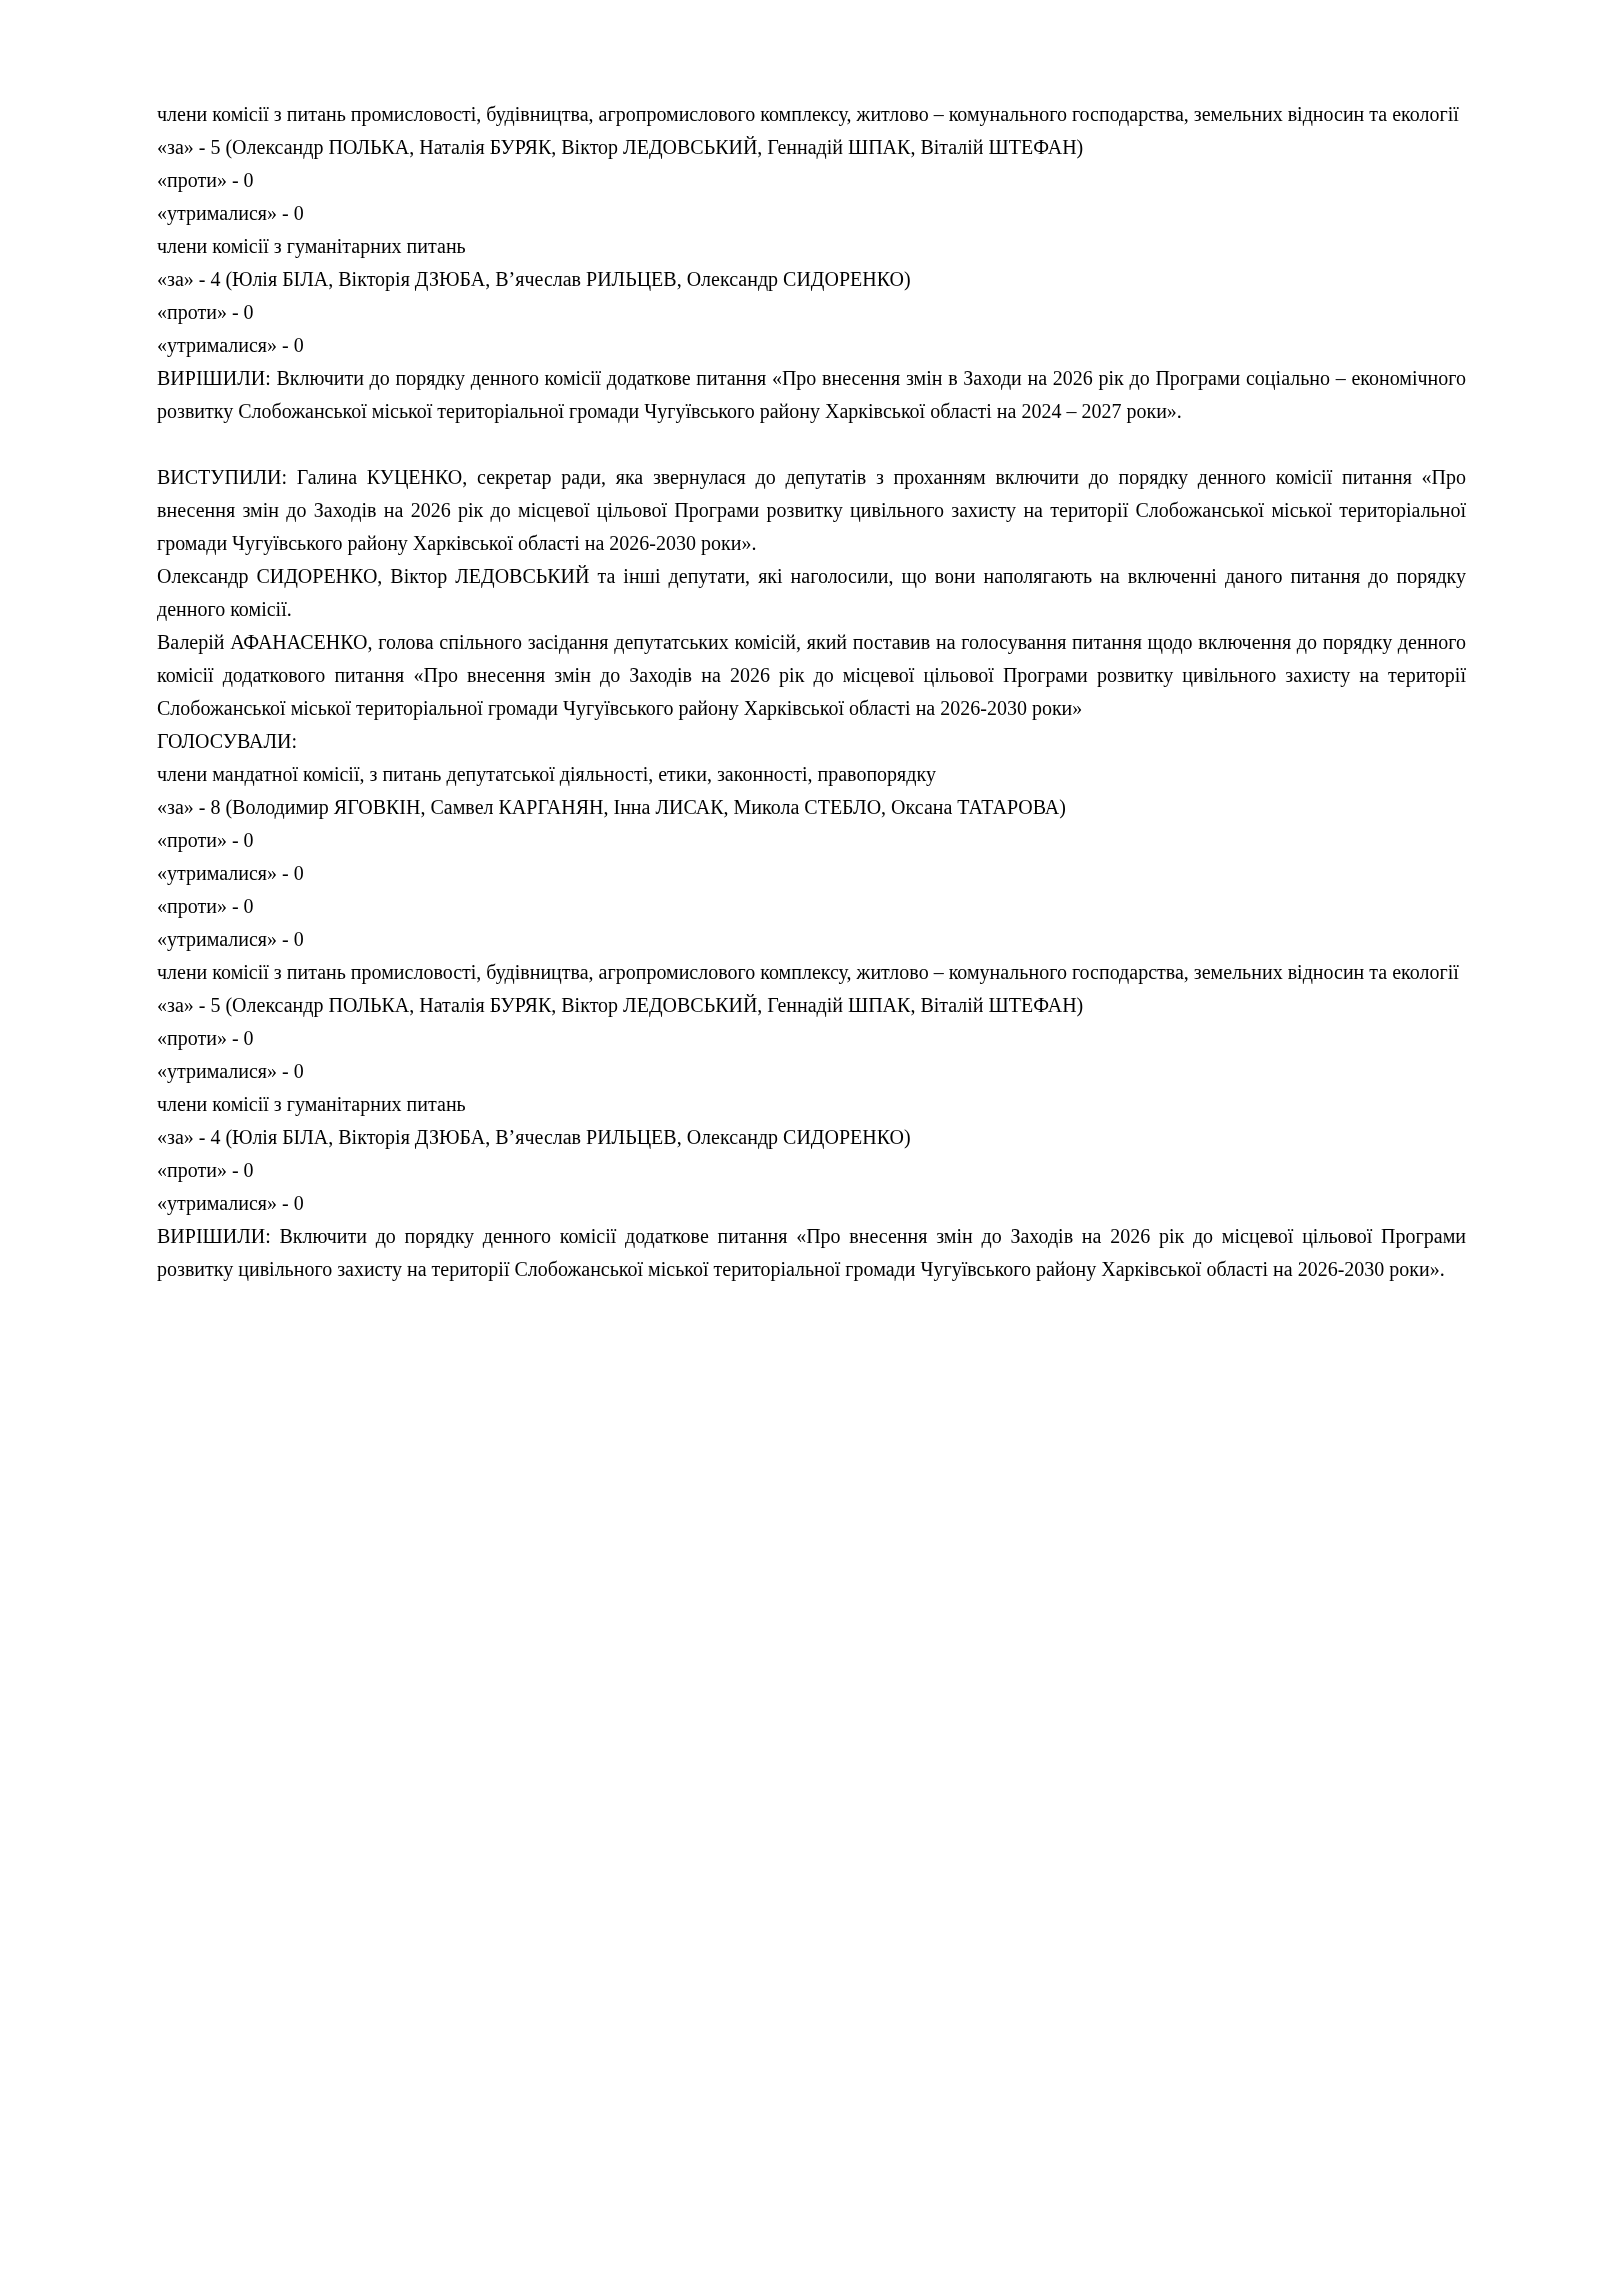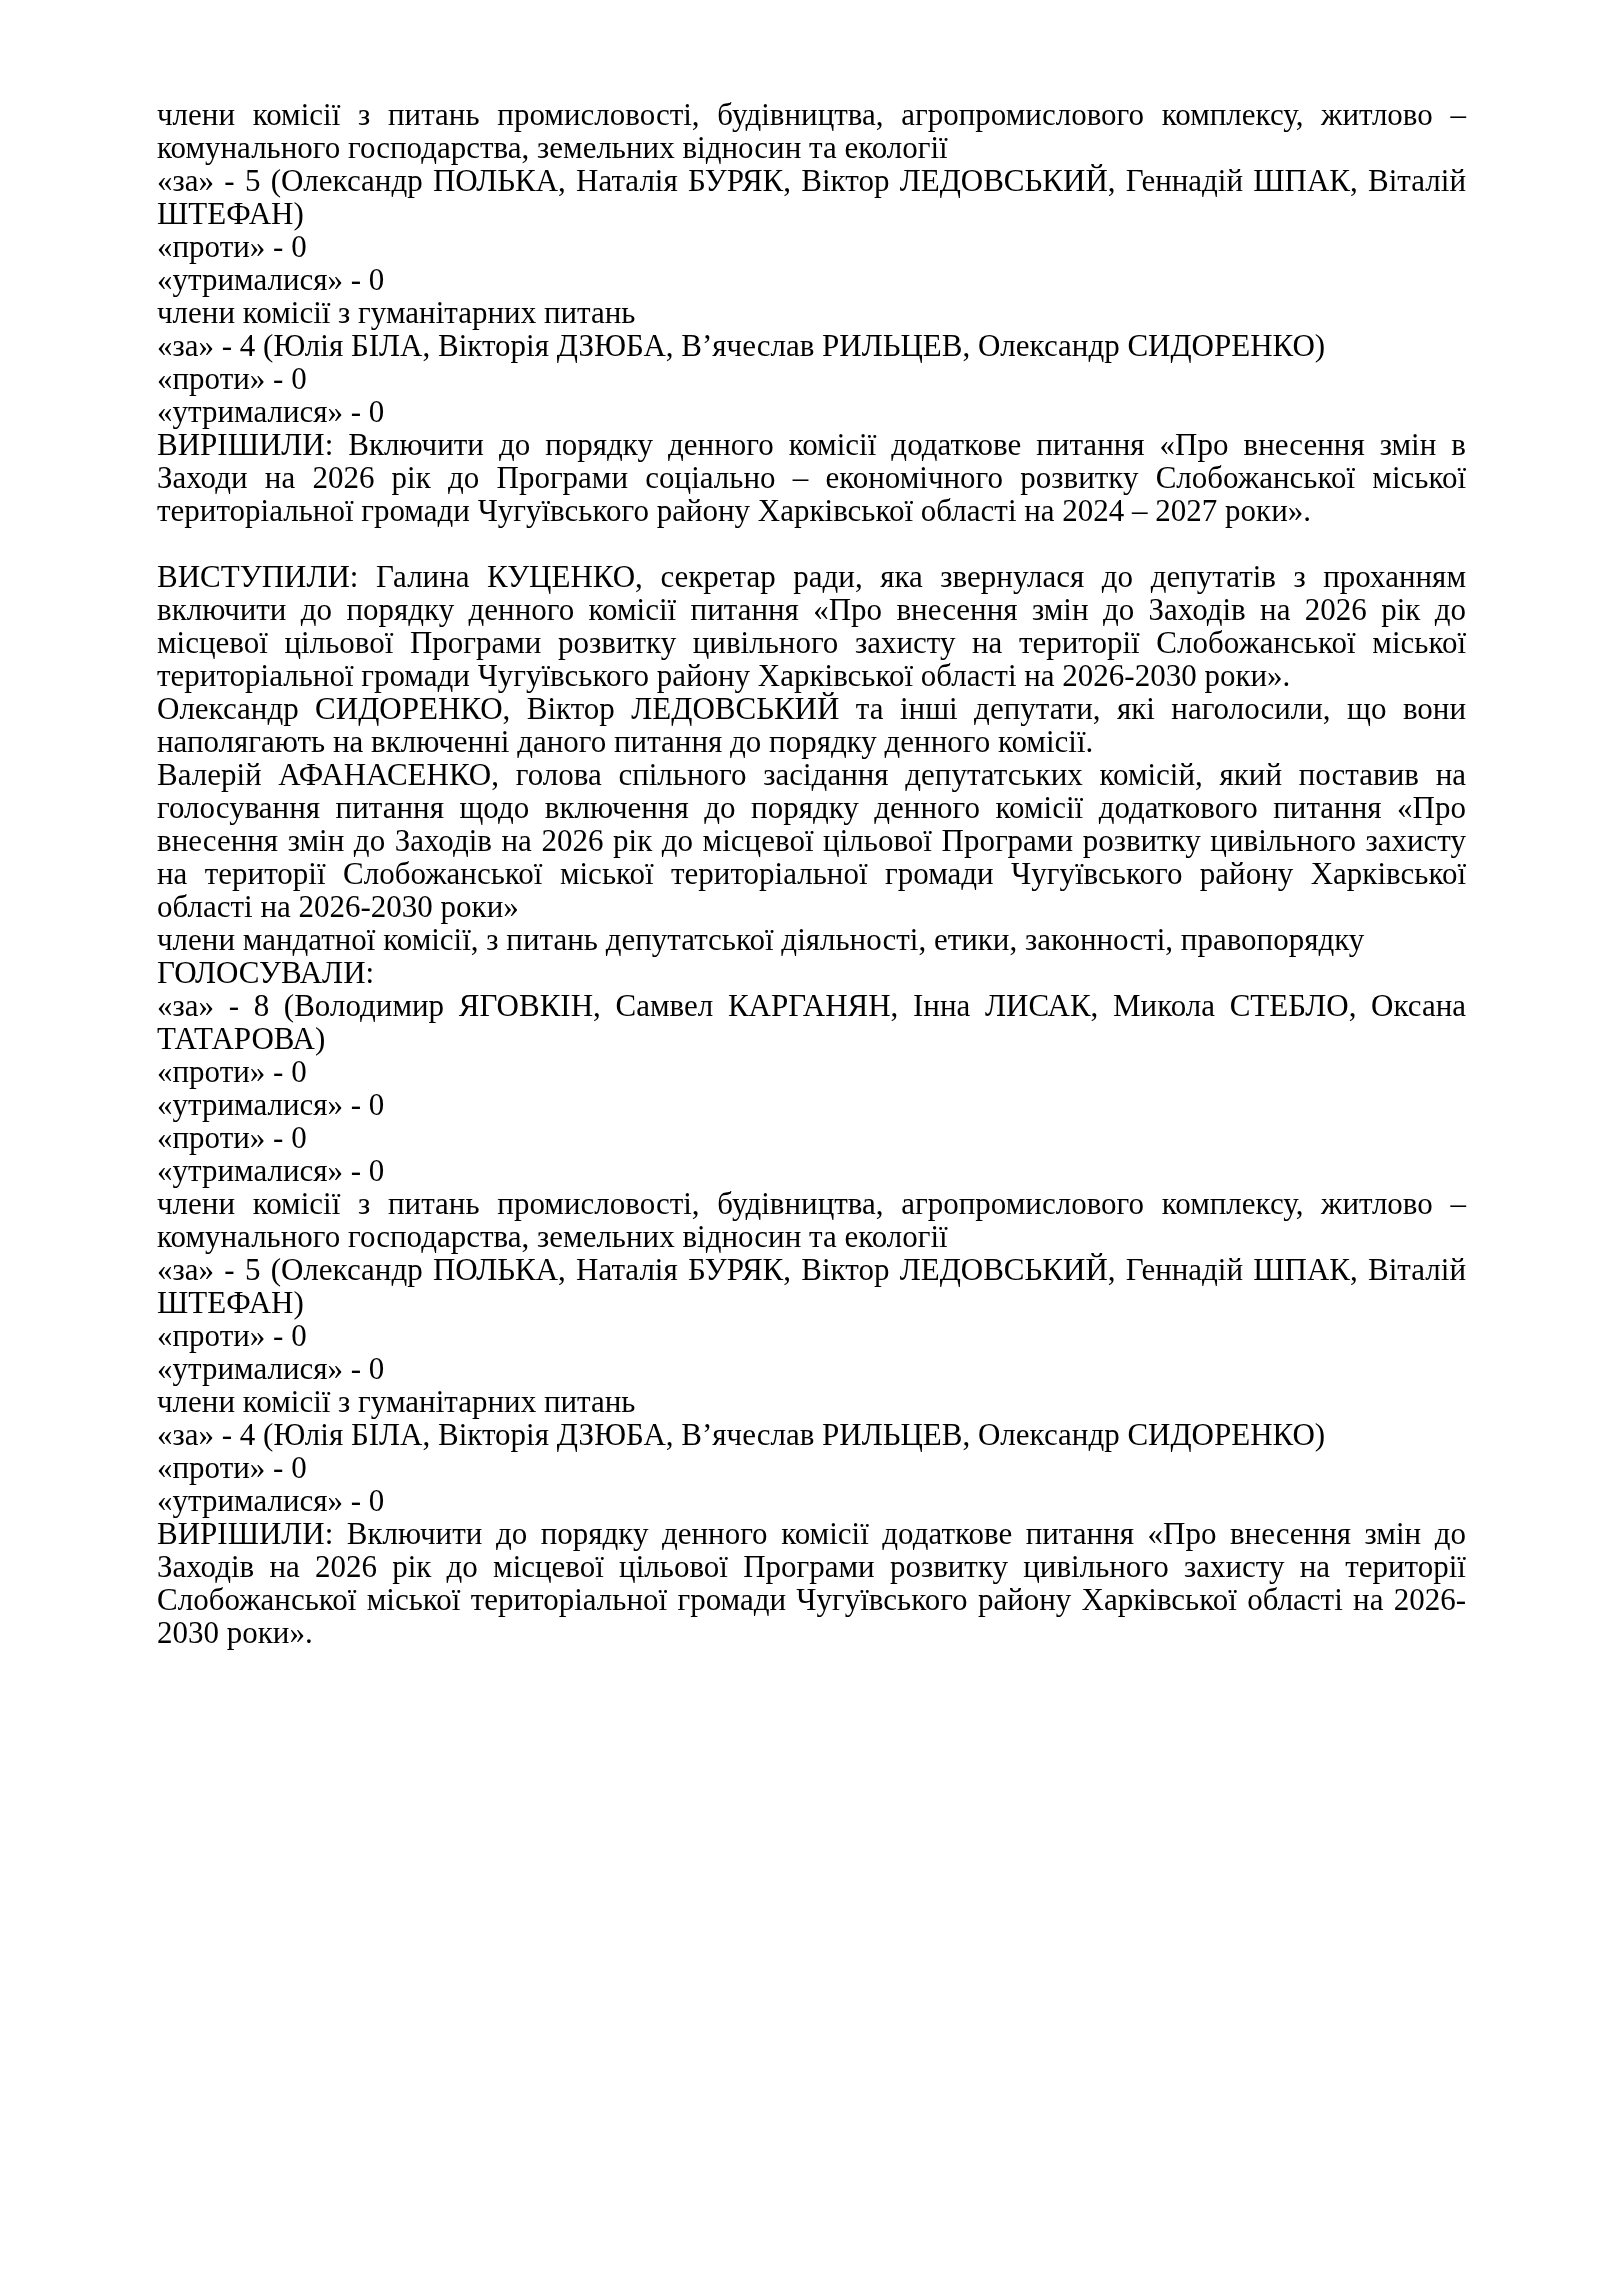--- a/index.html
+++ b/index.html
@@ -11,21 +11,21 @@
     position: relative;
     width: 1621px;
     height: 2293px;
     background: #ffffff;
     box-sizing: border-box;
     padding: 98px 155px 0 157px;
     overflow: hidden;
   }
   .doc-body {
     font-family: "Liberation Serif", "DejaVu Serif", serif;
-    font-size: 31px;
+    font-size: 20px;
     line-height: 33px;
     color: #000000;
     text-align: justify;
   }
   .doc-body p {
     margin: 0;
     padding: 0;
   }
   .doc-body p.blank {
     min-height: 33px;
@@ -42,22 +42,22 @@
       <p>«утрималися» - 0</p>
       <p>члени комісії з гуманітарних питань</p>
       <p>«за» - 4 (Юлія БІЛА, Вікторія ДЗЮБА, В’ячеслав РИЛЬЦЕВ, Олександр СИДОРЕНКО)</p>
       <p>«проти» - 0</p>
       <p>«утрималися» - 0</p>
       <p>ВИРІШИЛИ: Включити до порядку денного комісії додаткове питання «Про  внесення змін в Заходи на 2026 рік до Програми соціально – економічного розвитку Слобожанської міської територіальної громади Чугуївського району Харківської області на 2024 – 2027 роки».</p>
       <p class="blank">&nbsp;</p>
       <p>ВИСТУПИЛИ: Галина КУЦЕНКО, секретар ради, яка звернулася до депутатів з проханням включити до порядку денного комісії питання «Про внесення змін до Заходів на 2026 рік до місцевої цільової Програми розвитку цивільного захисту на території Слобожанської міської територіальної громади Чугуївського району Харківської області на 2026-2030 роки».</p>
       <p>Олександр СИДОРЕНКО, Віктор ЛЕДОВСЬКИЙ та інші депутати, які наголосили, що вони наполягають на включенні даного питання до порядку денного комісії.</p>
       <p>Валерій АФАНАСЕНКО, голова спільного засідання депутатських комісій, який поставив на голосування питання щодо включення до порядку денного комісії додаткового питання «Про внесення змін до Заходів на 2026 рік до місцевої цільової Програми розвитку цивільного захисту на території Слобожанської міської територіальної громади Чугуївського району Харківської області на 2026-2030 роки»</p>
+      <p>ГОЛОСУВАЛИ:</p>
       <p>члени мандатної комісії, з питань депутатської діяльності, етики, законності, правопорядку</p>
-      <p>ГОЛОСУВАЛИ:</p>
       <p>«за» - 8 (Володимир ЯГОВКІН, Самвел КАРГАНЯН, Інна ЛИСАК, Микола СТЕБЛО, Оксана ТАТАРОВА)</p>
       <p>«проти» - 0</p>
       <p>«утрималися» - 0</p>
       <p>«проти» - 0</p>
       <p>«утрималися» - 0</p>
       <p>члени комісії з питань промисловості, будівництва, агропромислового комплексу, житлово – комунального господарства, земельних відносин та екології</p>
       <p>«за» - 5 (Олександр ПОЛЬКА, Наталія БУРЯК, Віктор ЛЕДОВСЬКИЙ, Геннадій ШПАК, Віталій ШТЕФАН)</p>
       <p>«проти» - 0</p>
       <p>«утрималися» - 0</p>
       <p>члени комісії з гуманітарних питань</p>

